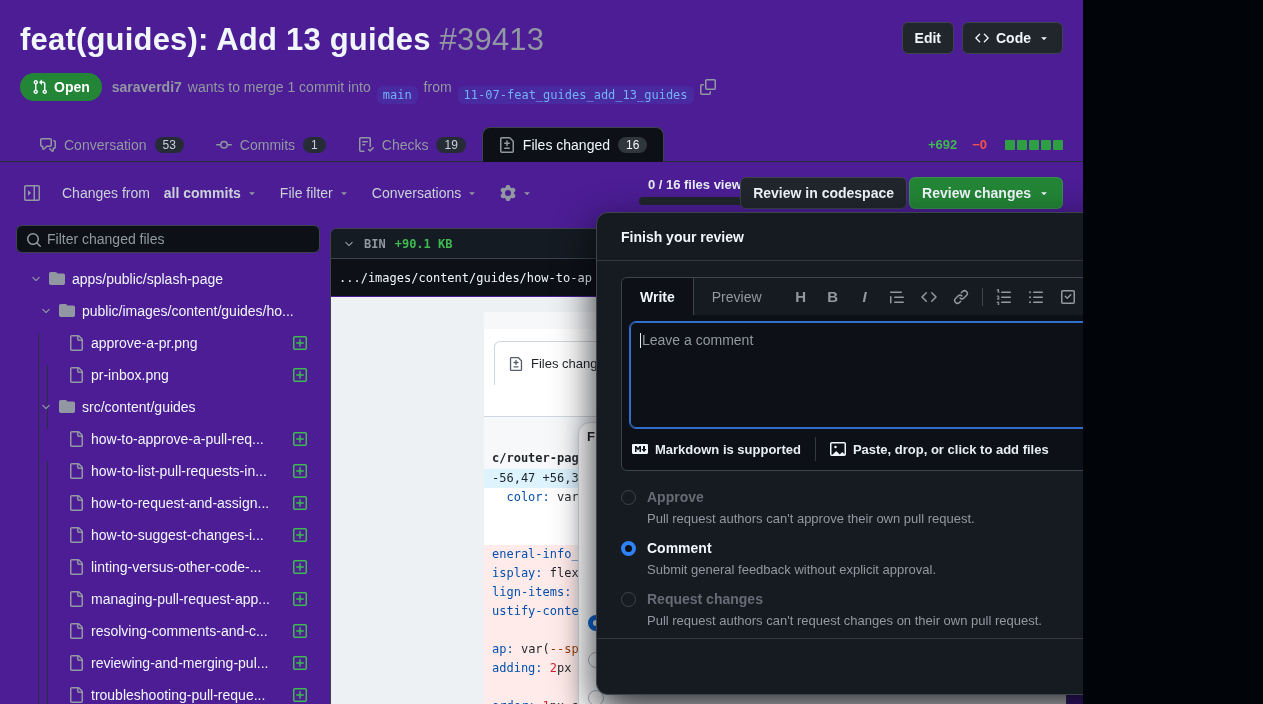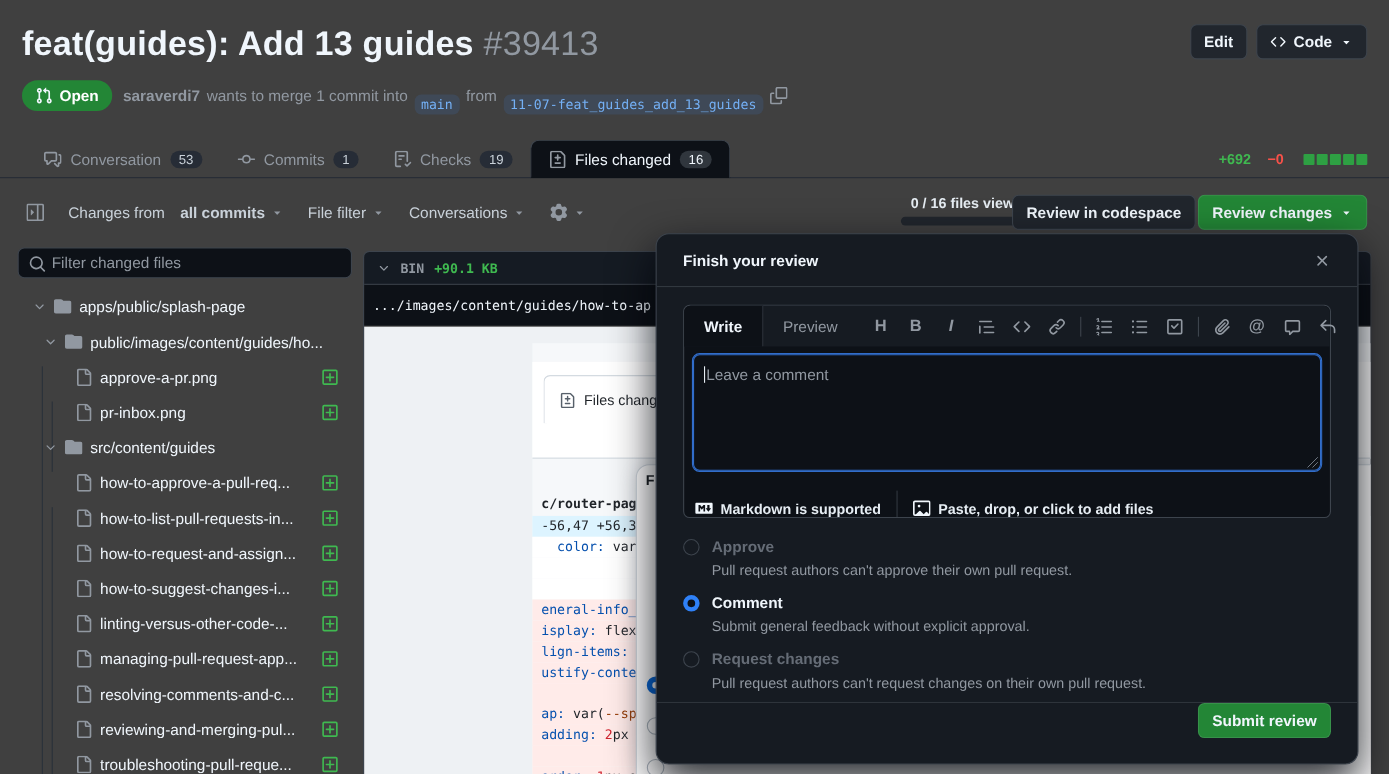--- a/index.html
+++ b/index.html
@@ -1,19 +1,19 @@
 <!DOCTYPE html>
 <html><head>
 <meta charset="utf-8">
 <style>
   * { margin:0; padding:0; box-sizing:border-box; }
   html,body { background:#010409; }
   .stage {
-    position:relative; width:1263px; height:704px; overflow:hidden;
-    background:#404040; font-family:"Liberation Sans", sans-serif;
+    position:relative; width:1083px; height:704px; overflow:hidden;
+    background:#4c1d95; font-family:"Liberation Sans", sans-serif;
     color:#f0f6fc; -webkit-font-smoothing:antialiased;
   }
   svg { display:block; }
   .ic { display:inline-flex; align-items:center; justify-content:center; color:#9198a1; flex:none; }
   .ic.white { color:#f0f6fc; }
   .ic.green { color:#3fb950; }
   .ic-12 svg { width:12px; height:12px; }
   .ic-14 svg { width:14px; height:14px; }
 
   
@@ -122,21 +122,21 @@
   .ed-icons { display:flex; align-items:center; gap:2px; margin-left:6px; padding-right:6px; flex:1; }
   .ed-icon { width:30px; height:30px; display:flex; align-items:center; justify-content:center; color:#9198a1;
              border-radius:6px; cursor:pointer; font-size:15px; font-weight:700; }
   .ed-sep { width:1px; height:18px; background:#3d444d; margin:0 4px; }
   .comment-box { position:absolute; left:8px; right:8px; top:44px; height:106px; background:#0d1117;
                  border:1px solid #316dca; outline:1px solid #316dca; border-radius:6px; }
   .comment-box .ph { position:absolute; left:9px; top:9px; color:#9198a1; font-size:14px; }
   .caret-line { display:inline-block; width:1px; height:15px; background:#e6edf3; vertical-align:-3px; margin-right:1px; }
   .resize-grip { position:absolute; right:2px; bottom:2px; width:10px; height:10px;
                  background:linear-gradient(135deg, transparent 50%, #6e7681 50%, #6e7681 56%, transparent 56%, transparent 72%, #6e7681 72%, #6e7681 78%, transparent 78%); }
-  .editor-foot { position:absolute; left:0; right:0; bottom:0; height:42px; display:flex; align-items:flex-end;
+  .editor-foot { position:absolute; left:0; right:0; bottom:0; height:42px; display:flex; align-items:center;
                  padding:0 10px; gap:14px; font-size:13px; font-weight:600; color:#e6edf3; }
   .foot-item { display:flex; align-items:center; gap:7px; cursor:pointer; }
   .foot-sep { width:1px; height:24px; background:#31383f; }
 
   .options { position:absolute; left:24px; right:24px; top:276px; }
   .opt { position:relative; padding-left:26px; margin-bottom:14px; }
   .opt .radio { position:absolute; left:0; top:1px; width:15px; height:15px; border-radius:50%;
                 border:1px solid #3d444d; background:#161b22; }
   .opt.sel .radio { border:4px solid #2f81f7; background:#0d1117; }
   .opt.disabled .o-label { color:#656c76; }

